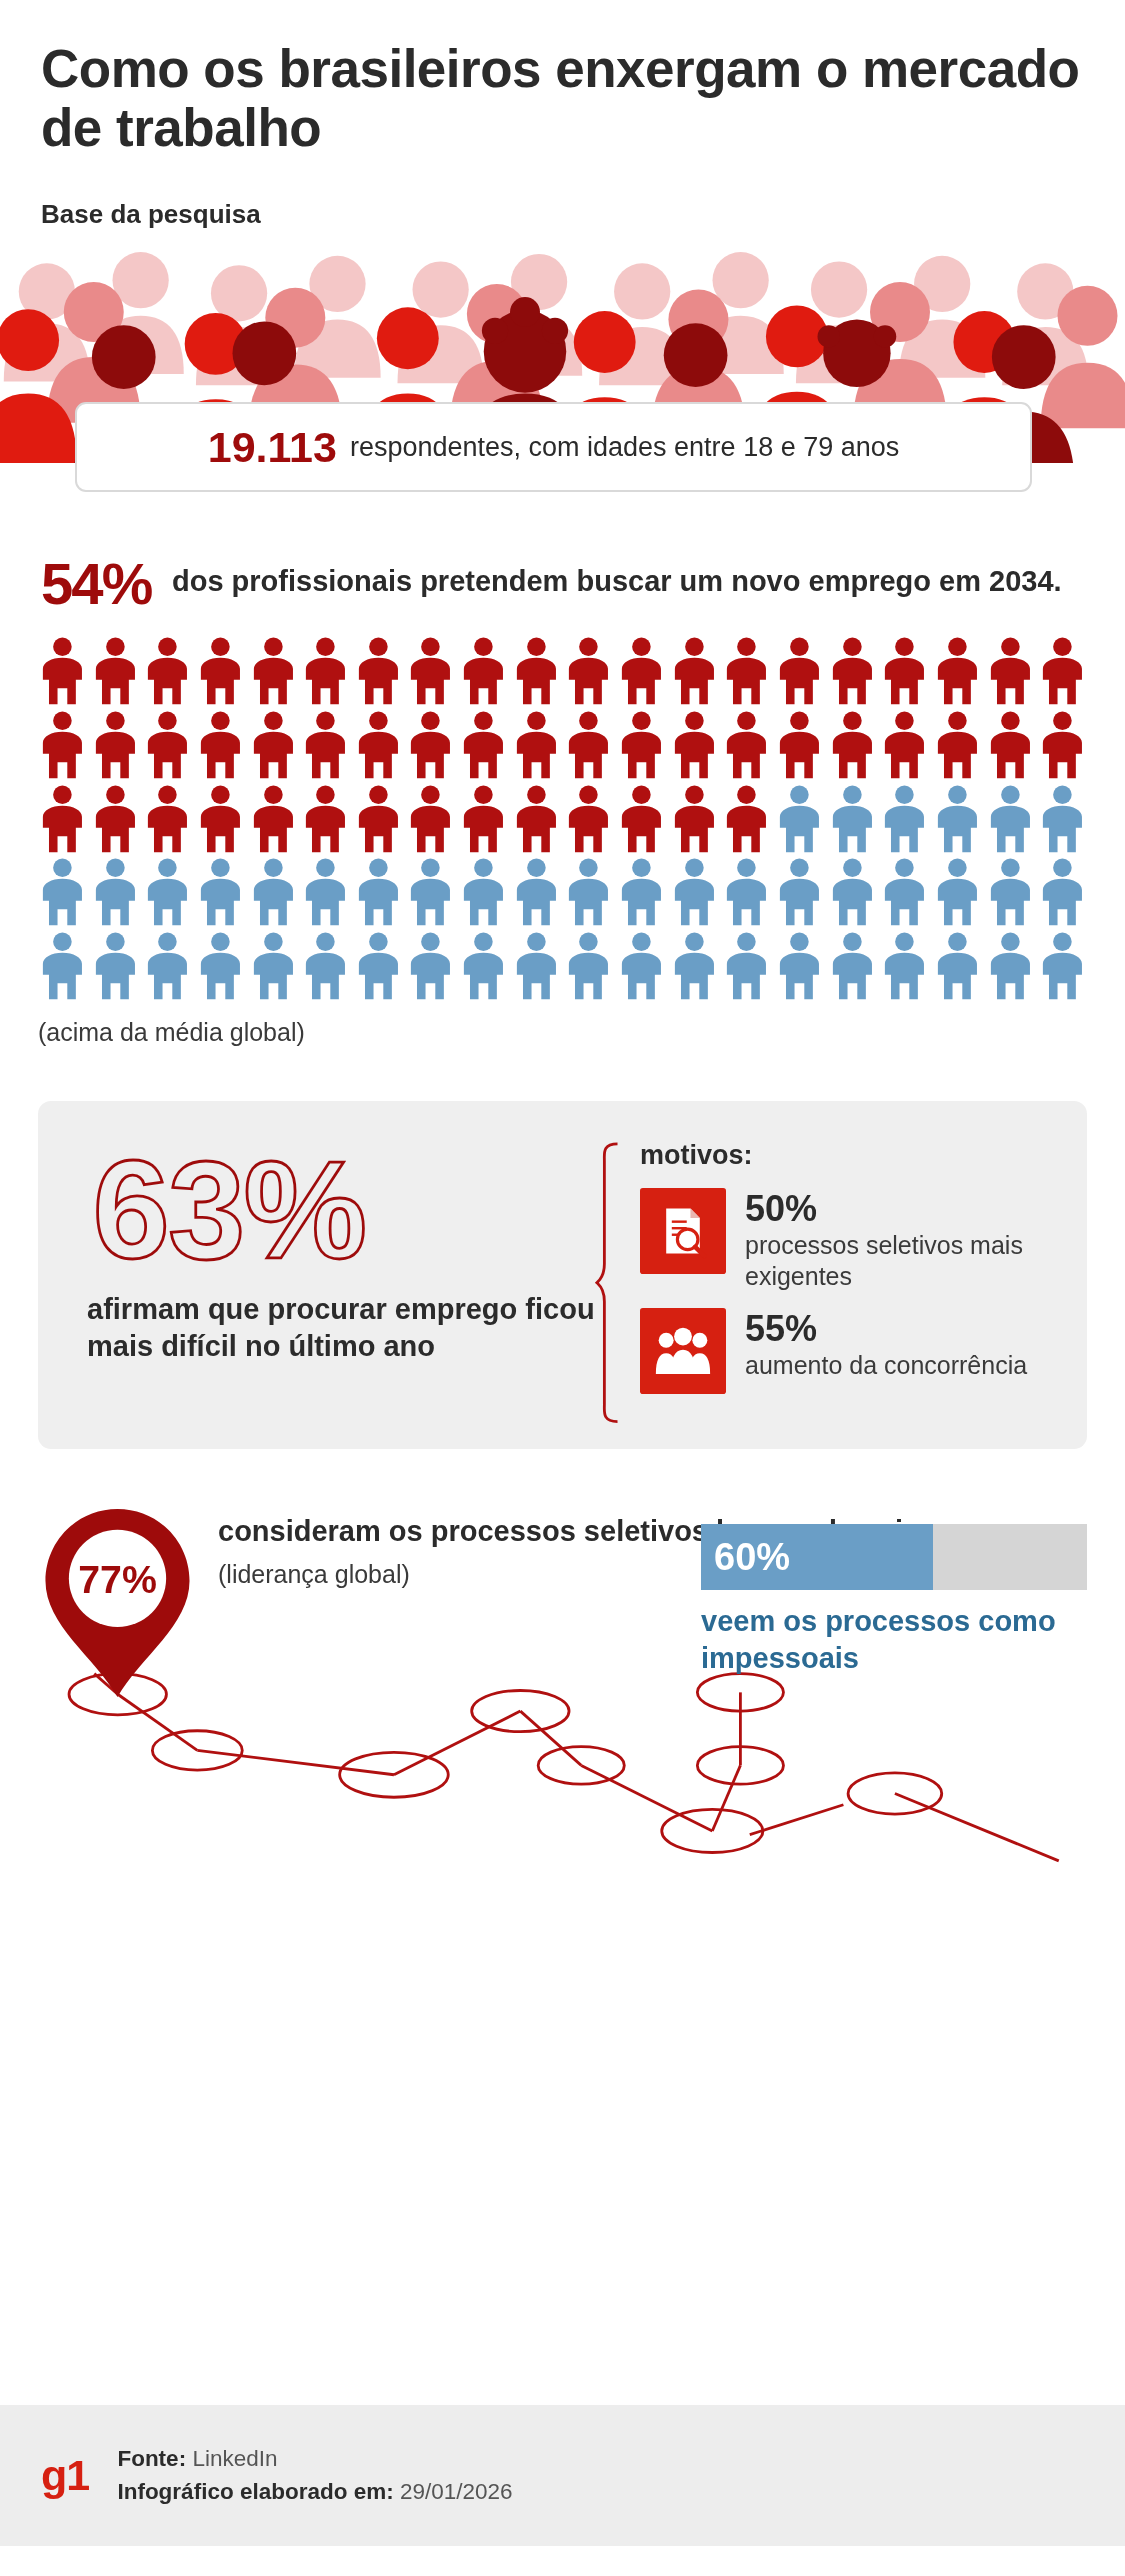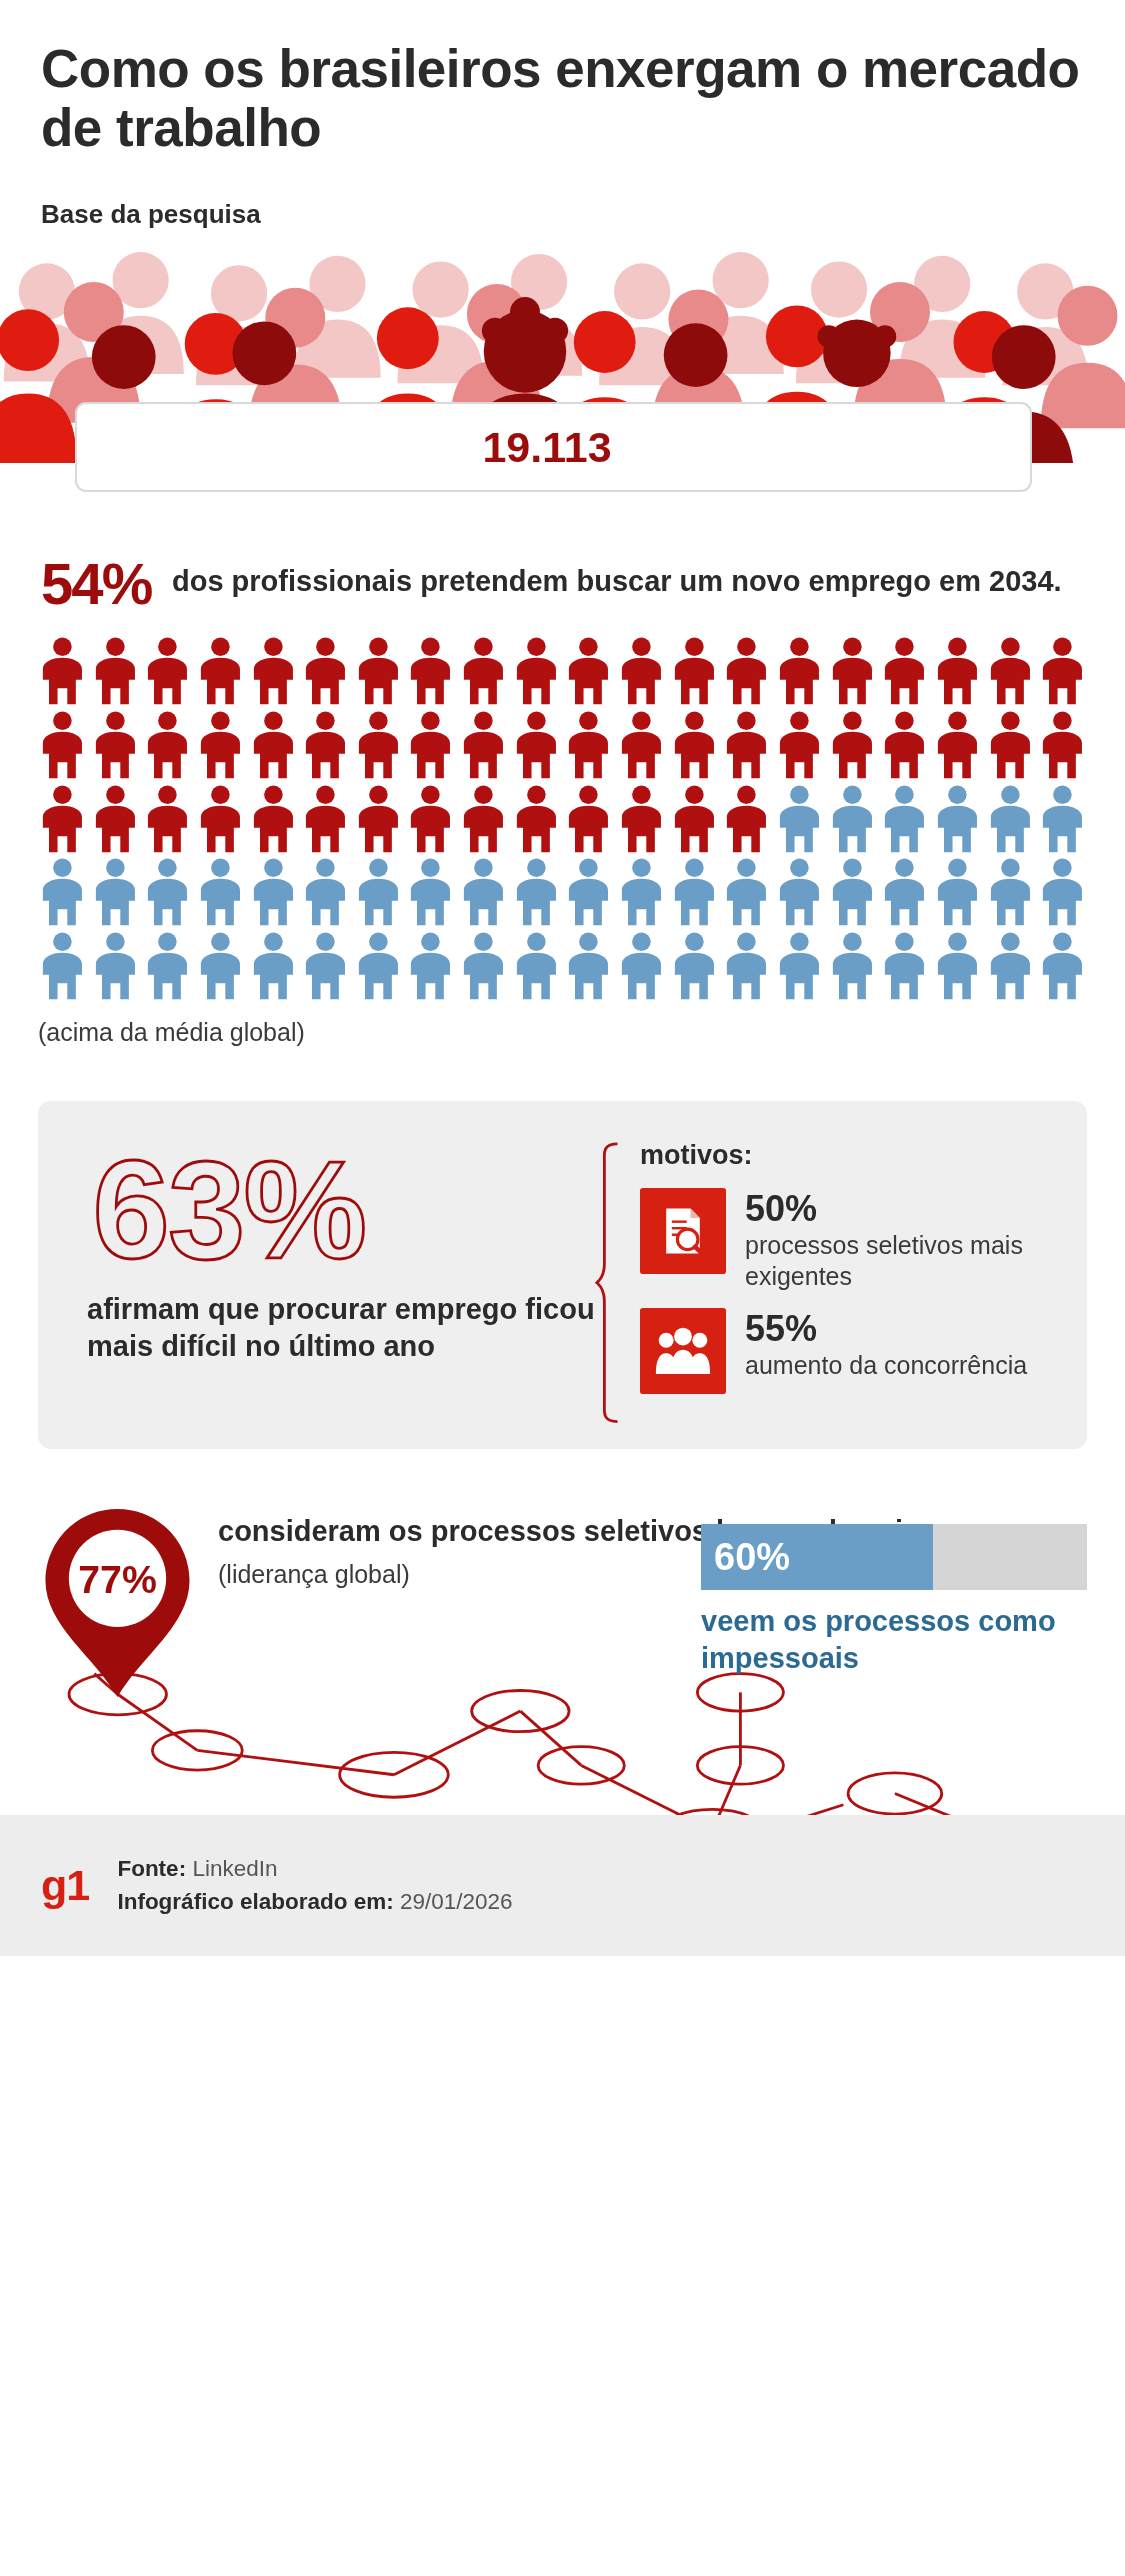--- a/index.html
+++ b/index.html
@@ -11,21 +11,21 @@
     width: 1125px;
     height: 2576px;
     position: relative;
     font-family: "Liberation Sans", sans-serif;
     color: #2b2b2b;
     overflow: hidden;
   }
 
   .page {
     width: 1125px;
-    height: 1956px;
+    height: 2546px;
     position: relative;
     box-sizing: border-box;
   }
 
   
   .header {
     padding: 39px 41px 0 41px;
   }
   .title {
     font-size: 53px;
@@ -450,20 +450,21 @@
           </g>
         <g transform="translate(1060,78)">
             <circle cx="32" cy="34" r="34"></circle>
             <path d="M-22 170 q0 -78 54 -78 q54 0 54 78 z"></path>
           </g>
       </g>
     </svg>
 
     <div class="respondents-box">
       <span class="respondents-number">19.113</span>
+      <span class="respondents-text">respondentes, com idades entre 18 e 79 anos</span>
     </div>
   </div>
 
   <div class="pct54-block">
     <div class="pct54-num">54%</div>
     <div class="pct54-text">dos profissionais pretendem buscar um novo emprego em 2034.</div>
   </div>
 
   <div class="picto-wrap">
     <div class="picto-grid" id="picto-grid">

